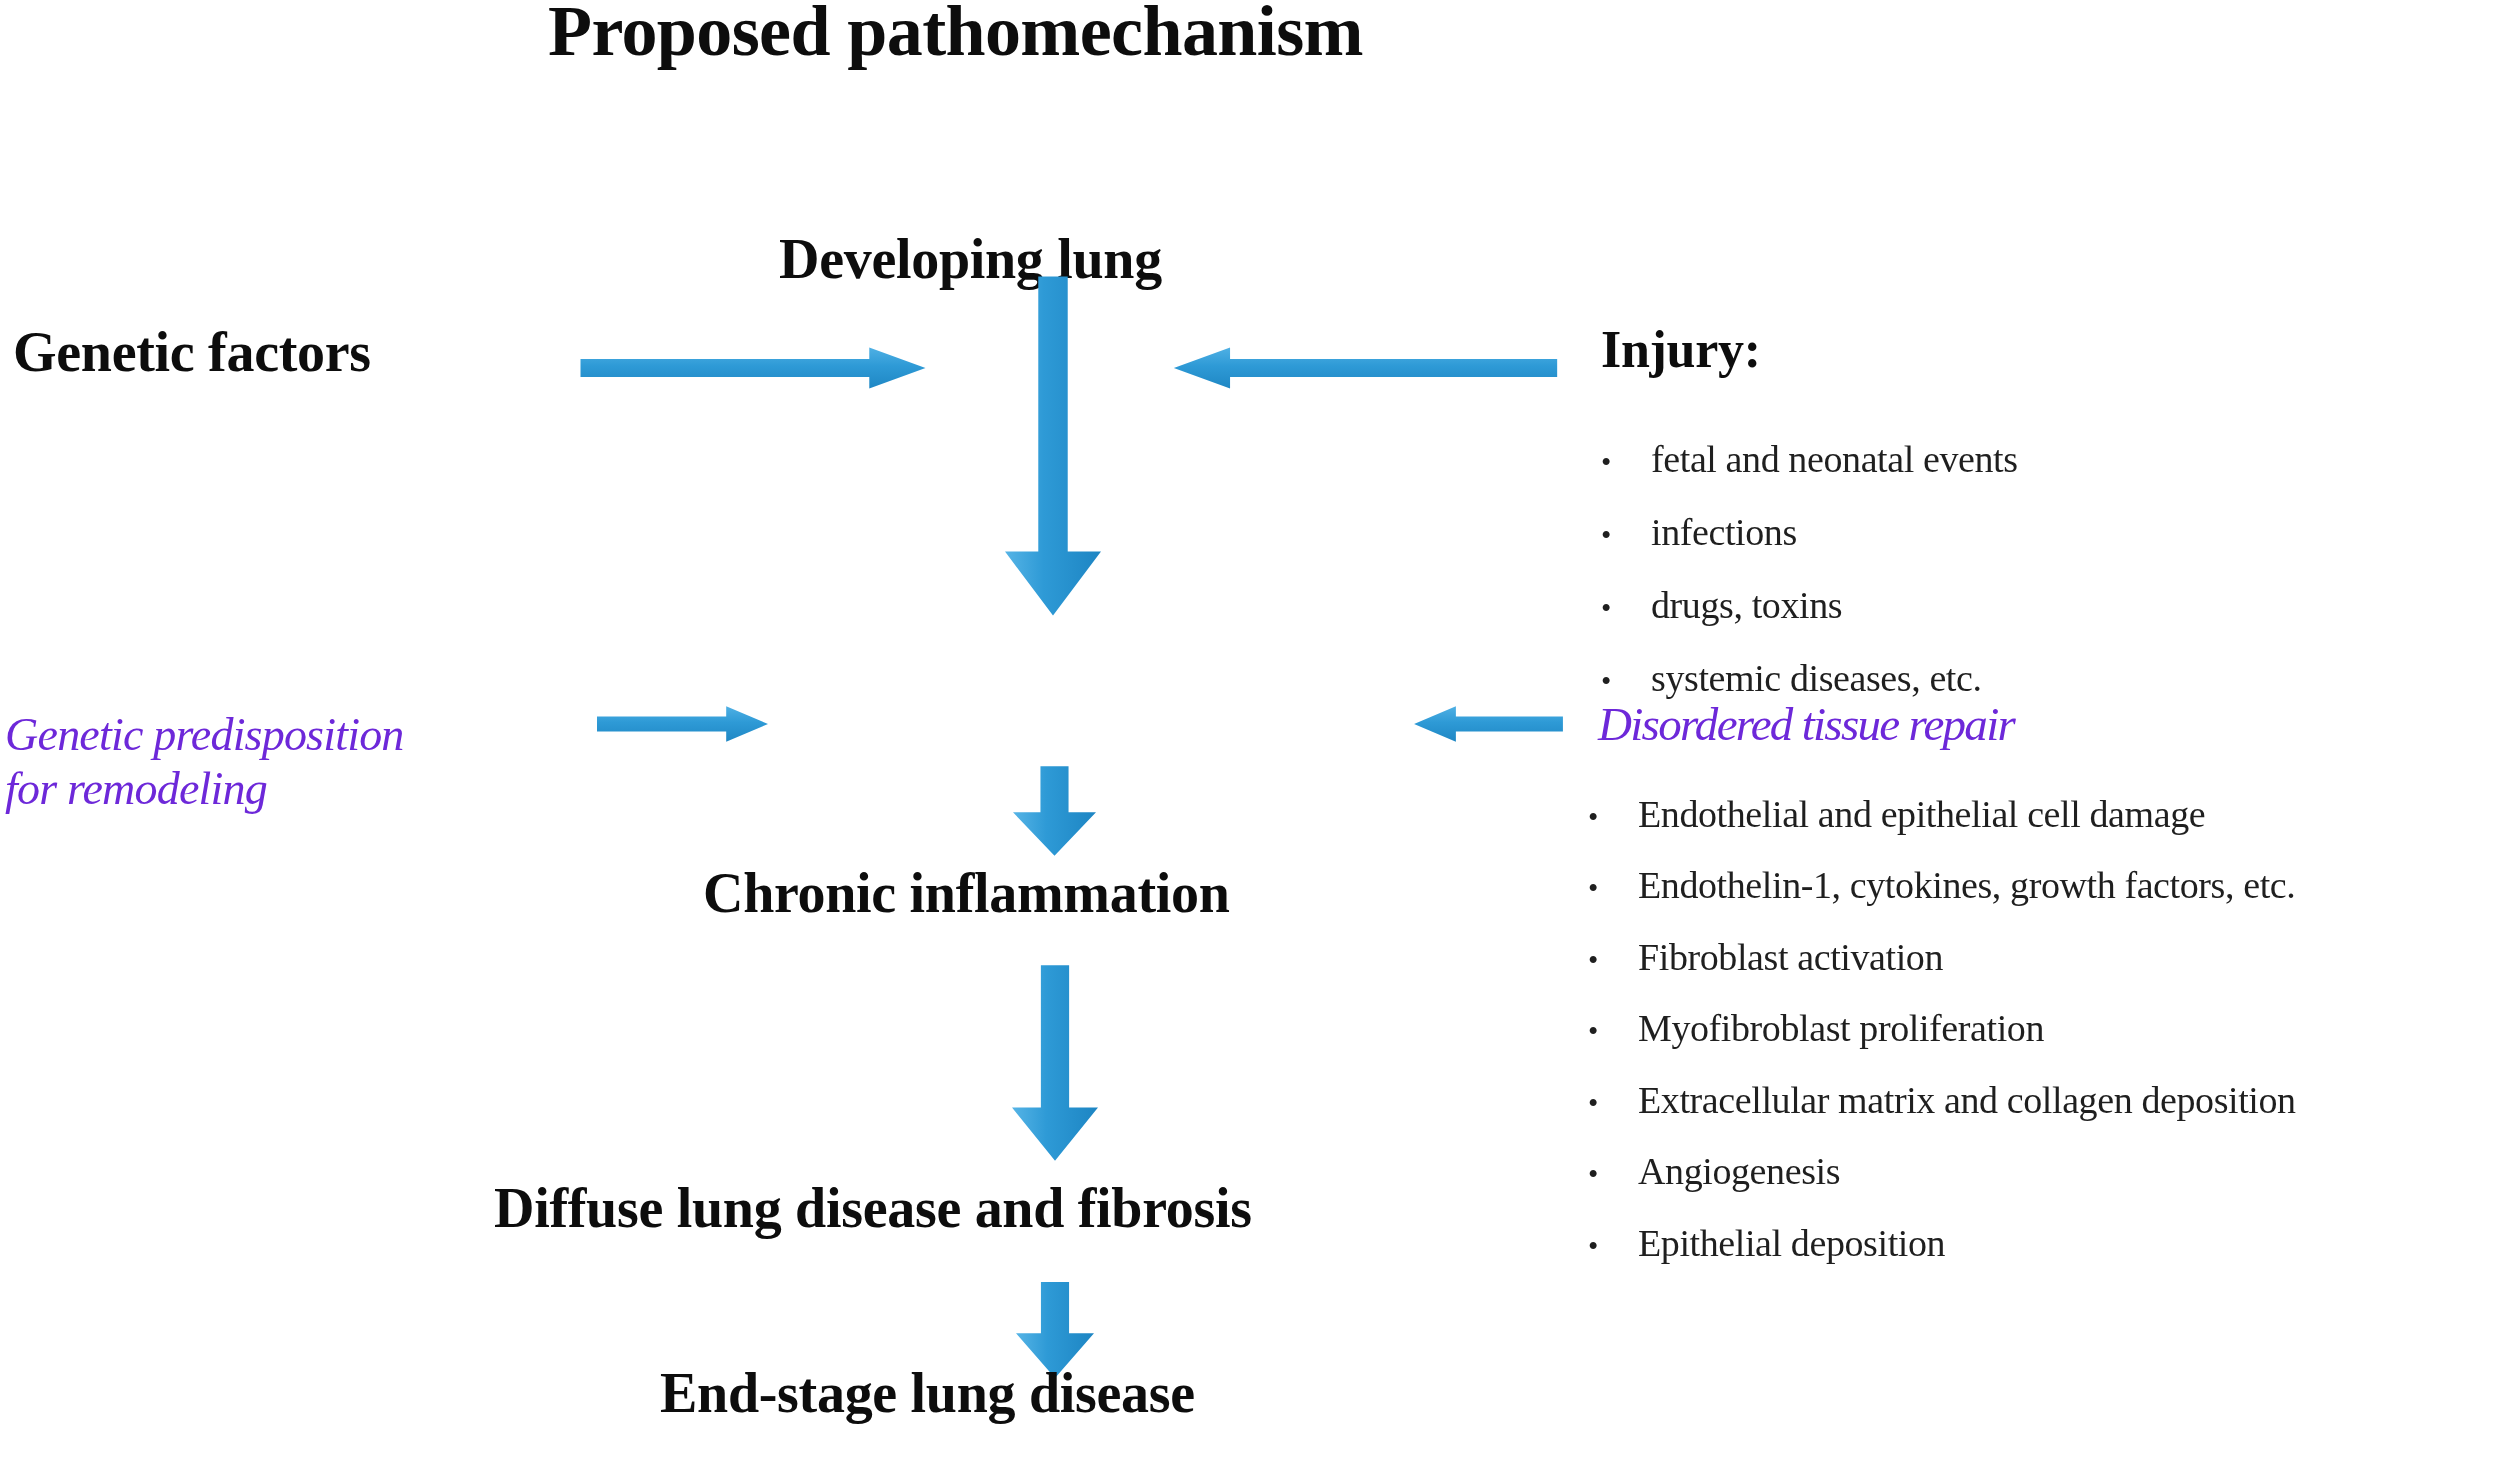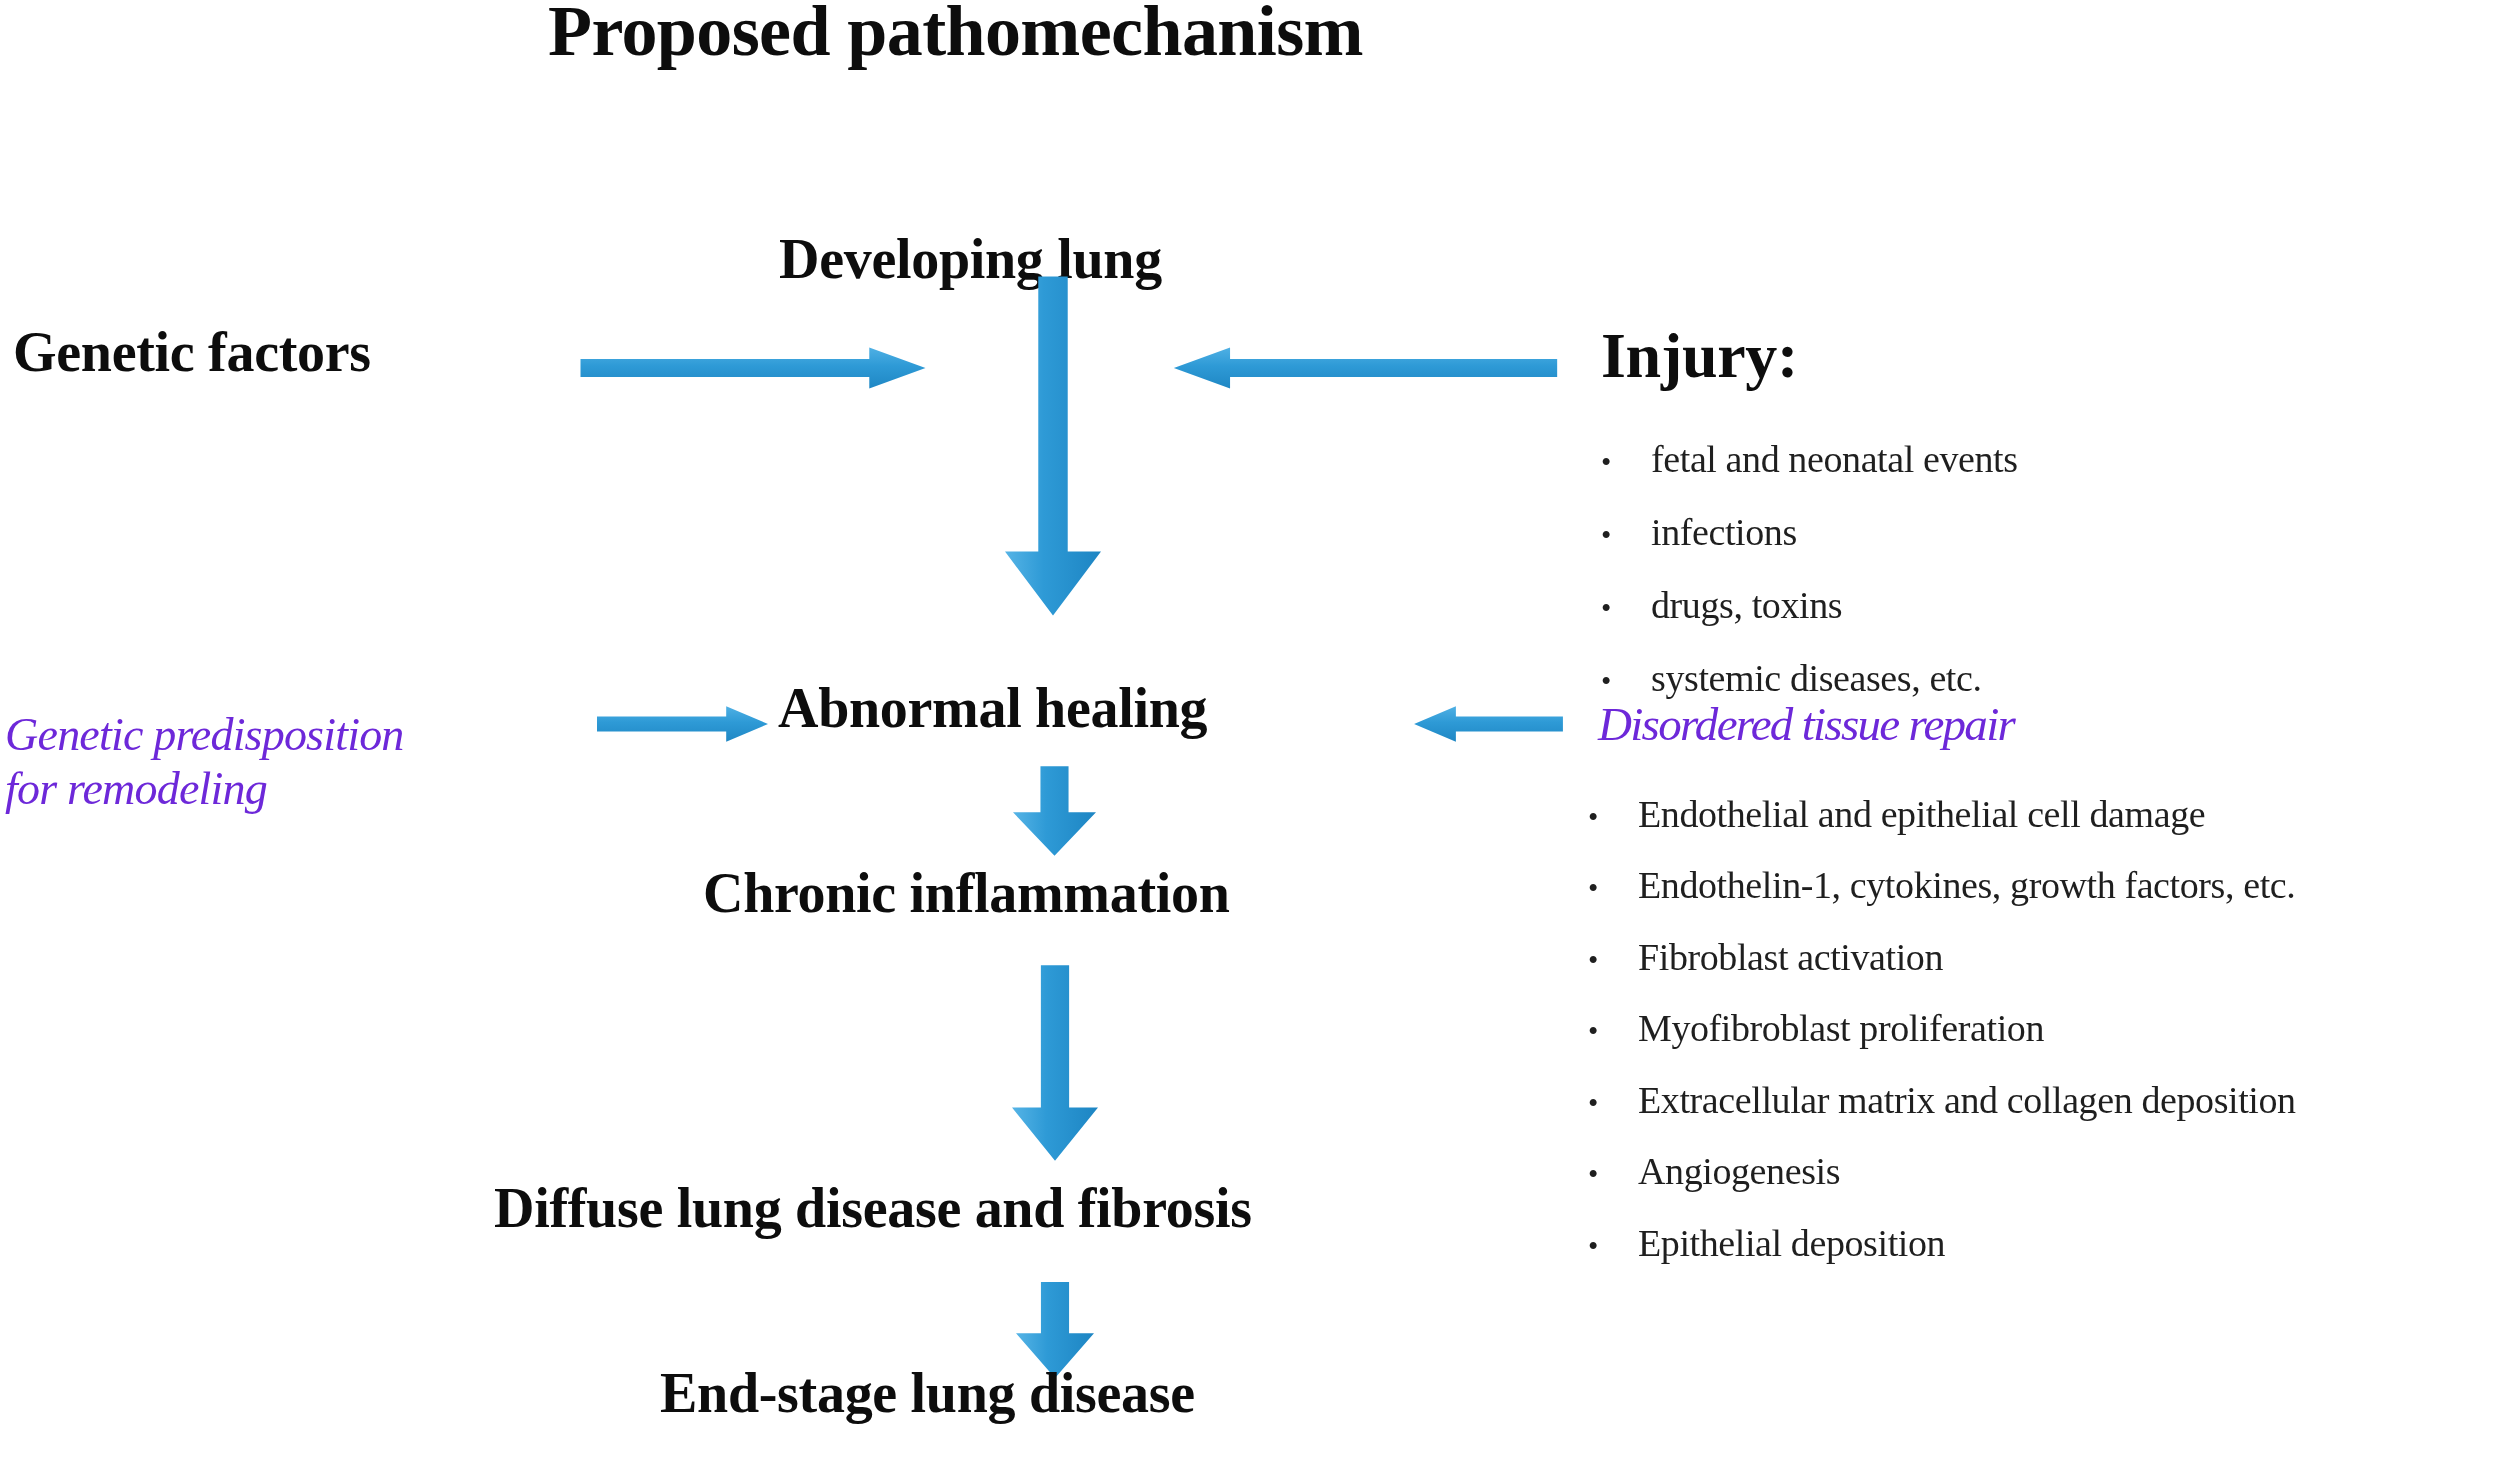--- a/index.html
+++ b/index.html
@@ -32,21 +32,21 @@
     transform-origin: left top;
   }
   .title {
     font-size: 72px;
     letter-spacing: -0.6px;
   }
   .stage {
     font-size: 56px;
   }
   .side-head {
-    font-size: 64px;
+    font-size: 52px;
   }
   .italic-note {
     position: absolute;
     font-family: "Liberation Serif", "DejaVu Serif", serif;
     font-style: italic;
     font-weight: normal;
     font-size: 46px;
     color: #6d28d9;
     line-height: 1.18;
     white-space: nowrap;
@@ -166,21 +166,20 @@
         <linearGradient id="ghRight2" x1="0" y1="0" x2="0" y2="1">
           <stop offset="0%" stop-color="#4fb0e4"></stop>
           <stop offset="45%" stop-color="#2e9ad6"></stop>
           <stop offset="100%" stop-color="#1f87c4"></stop>
         </linearGradient>
       </defs>
       <path d="M0,18 L204,18 L204,2 L270,30 L204,58 L204,42 L0,42 Z" fill="url(#ghRight2)"></path>
     </svg>
   </div>
 
-  <div class="node stage" style="left:778px; top:680px;">Abnormal healing</div>
 
   <div class="arrow" style="left:1413px; top:705px;">
     <svg width="151" height="38" viewBox="0 0 235 60">
       <defs>
         <linearGradient id="ghLeft2" x1="0" y1="0" x2="0" y2="1">
           <stop offset="0%" stop-color="#4fb0e4"></stop>
           <stop offset="45%" stop-color="#2e9ad6"></stop>
           <stop offset="100%" stop-color="#1f87c4"></stop>
         </linearGradient>
       </defs>

